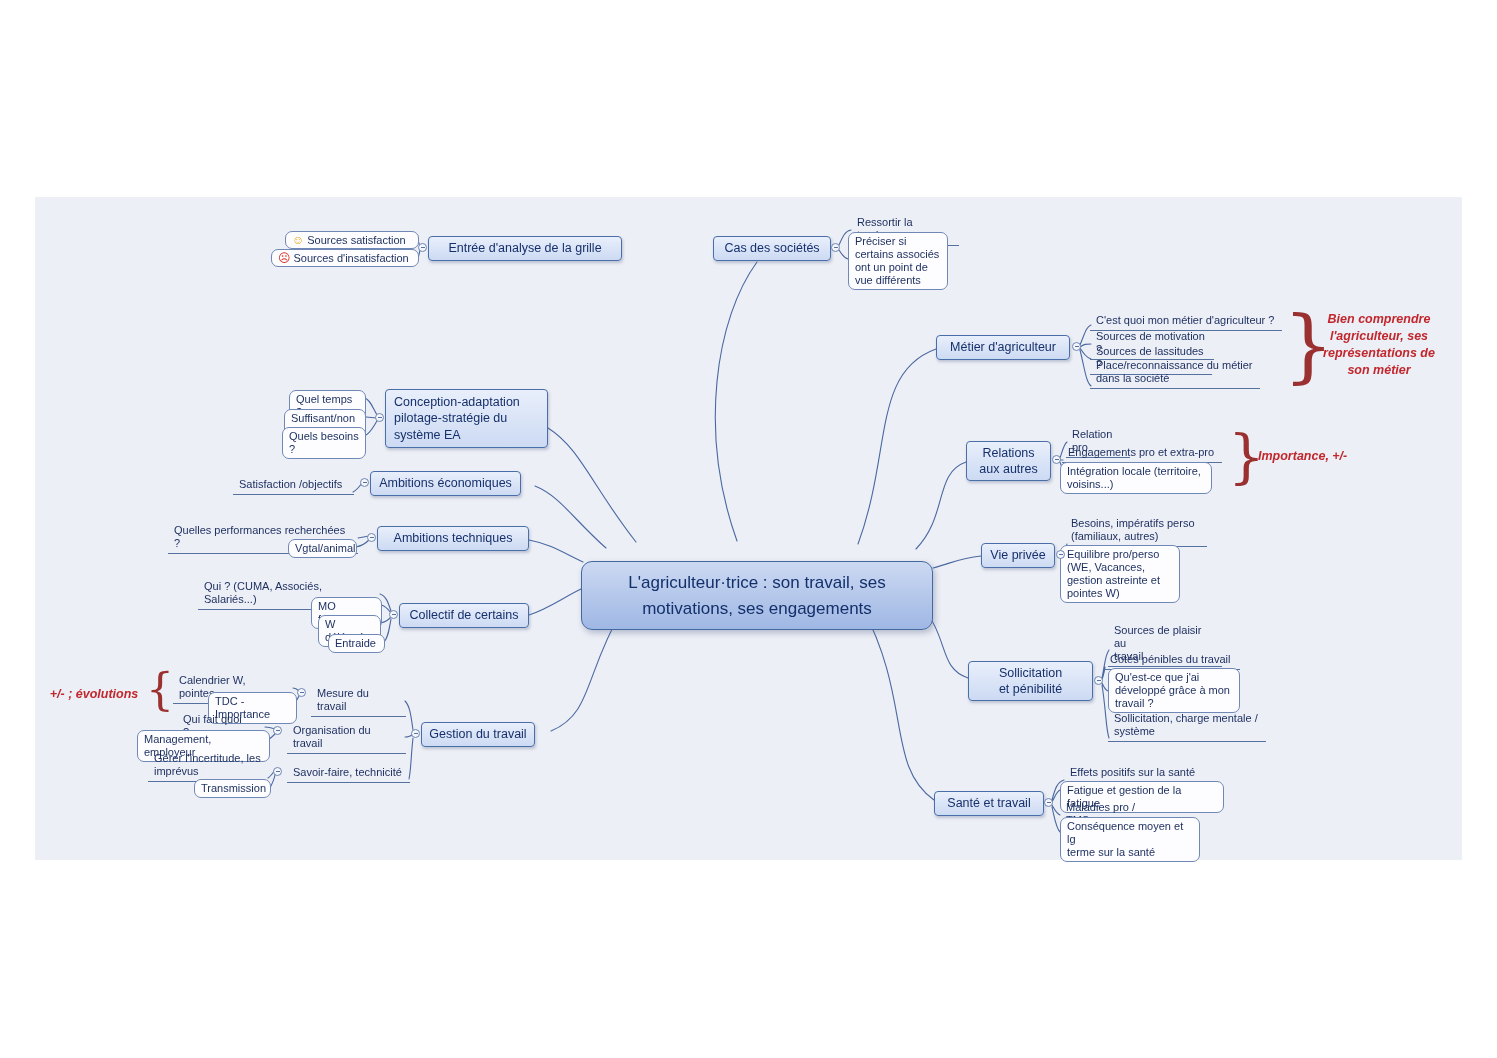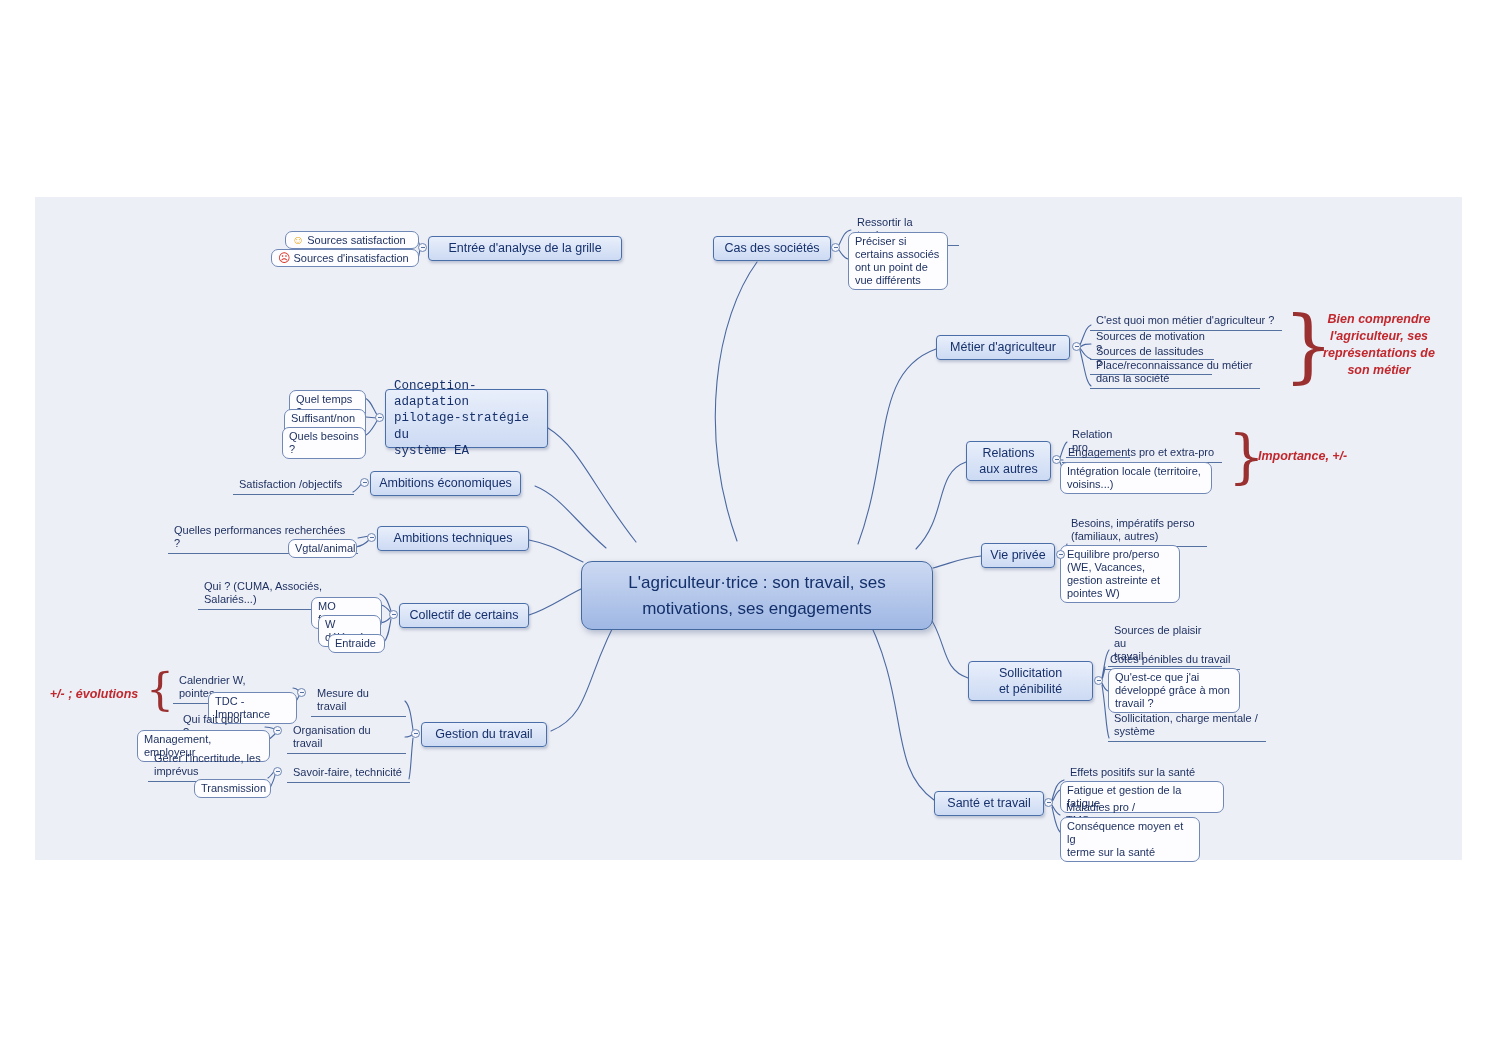--- a/index.html
+++ b/index.html
@@ -8,21 +8,21 @@
   .panel{position:absolute;left:35px;top:197px;width:1427px;height:663px;background:#edeff6;}
   svg.links{position:absolute;left:0;top:0;pointer-events:none;}
   .central{position:absolute;box-sizing:border-box;display:flex;align-items:center;justify-content:center;
     text-align:center;white-space:pre-line;font-size:17px;line-height:1.5;color:#13306b;
     background:linear-gradient(180deg,#ccd9f2,#9fb7e4);border:1px solid #44699f;border-radius:11px;
     box-shadow:2px 3px 6px rgba(70,90,130,.35);margin-top:20px;}
   .main{position:absolute;box-sizing:border-box;display:flex;align-items:center;justify-content:center;
     text-align:center;white-space:pre-line;font-size:12.5px;line-height:1.3;color:#16306b;
     background:linear-gradient(180deg,#e9effb,#ccdaf3);border:1px solid #4a6fa8;border-radius:4px;
     box-shadow:1px 2px 3px rgba(70,90,130,.3);}
-  .main.left-align{justify-content:flex-start;text-align:left;padding:19px 8px;font-family:Liberation Mono, monospace;}
+  .main.left-align{justify-content:flex-start;text-align:left;padding:19px 8px;}
   .leaf{position:absolute;box-sizing:border-box;white-space:pre-line;font-size:11px;line-height:13px;
     color:#1a2d5e;padding:2px 6px;}
   .leaf.box{background:#fdfdff;border:1px solid #7088b5;border-radius:7px;}
   .leaf.line{border-bottom:1.2px solid #54719f;padding-bottom:3px;}
   .leaf.iconleaf{display:flex;align-items:center;gap:3px;white-space:nowrap;}
   .emoji{font-size:12px;line-height:12px;}
   .emoji.happy{color:#e8a414;}
   .emoji.angry{color:#d62d20;}
   .collapse{position:absolute;width:9px;height:9px;border:1px solid #6d86b2;border-radius:50%;background:#f4f6fb;box-sizing:border-box;}
   .collapse::after{content:"";position:absolute;left:1.5px;right:1.5px;top:3px;height:1px;background:#54719f;}
@@ -125,21 +125,21 @@
   <div class="main" style="left:377px;top:526px;width:152px;height:25px">Ambitions techniques</div>
   <div class="leaf line" style="left:168px;top:522px;width:190px">Quelles performances recherchées ?</div>
   <div class="leaf box" style="left:288px;top:539px;width:69px">Vgtal/animal</div>
 
   <div class="main" style="left:399px;top:603px;width:130px;height:25px">Collectif de certains</div>
   <div class="leaf line" style="left:198px;top:578px;width:182px">Qui ? (CUMA, Associés, Salariés...)</div>
   <div class="leaf box" style="left:311px;top:597px;width:71px">MO familiale</div>
   <div class="leaf box" style="left:318px;top:615px;width:63px">W délégué</div>
   <div class="leaf box" style="left:328px;top:634px;width:57px">Entraide</div>
 
-  <div class="main" style="left:421px;top:722px;width:126px;height:25px">Gestion du travail</div>
+  <div class="main" style="left:421px;top:722px;width:114px;height:25px">Gestion du travail</div>
 
   <div class="leaf line" style="left:311px;top:685px;width:95px">Mesure du travail</div>
   <div class="leaf line" style="left:173px;top:672px;width:121px">Calendrier W, pointes...</div>
   <div class="leaf box" style="left:208px;top:692px;width:89px">TDC - Importance</div>
   <div class="brace" style="left:146px;top:665px;font-size:44px;line-height:50px">{</div>
   <div class="annotation" style="left:44px;top:686px;width:100px;text-align:center">+/- ; évolutions</div>
 
   <div class="leaf line" style="left:287px;top:722px;width:119px">Organisation du travail</div>
   <div class="leaf line" style="left:177px;top:711px;width:89px">Qui fait quoi ?...</div>
   <div class="leaf box" style="left:137px;top:730px;width:133px">Management, employeur</div>

